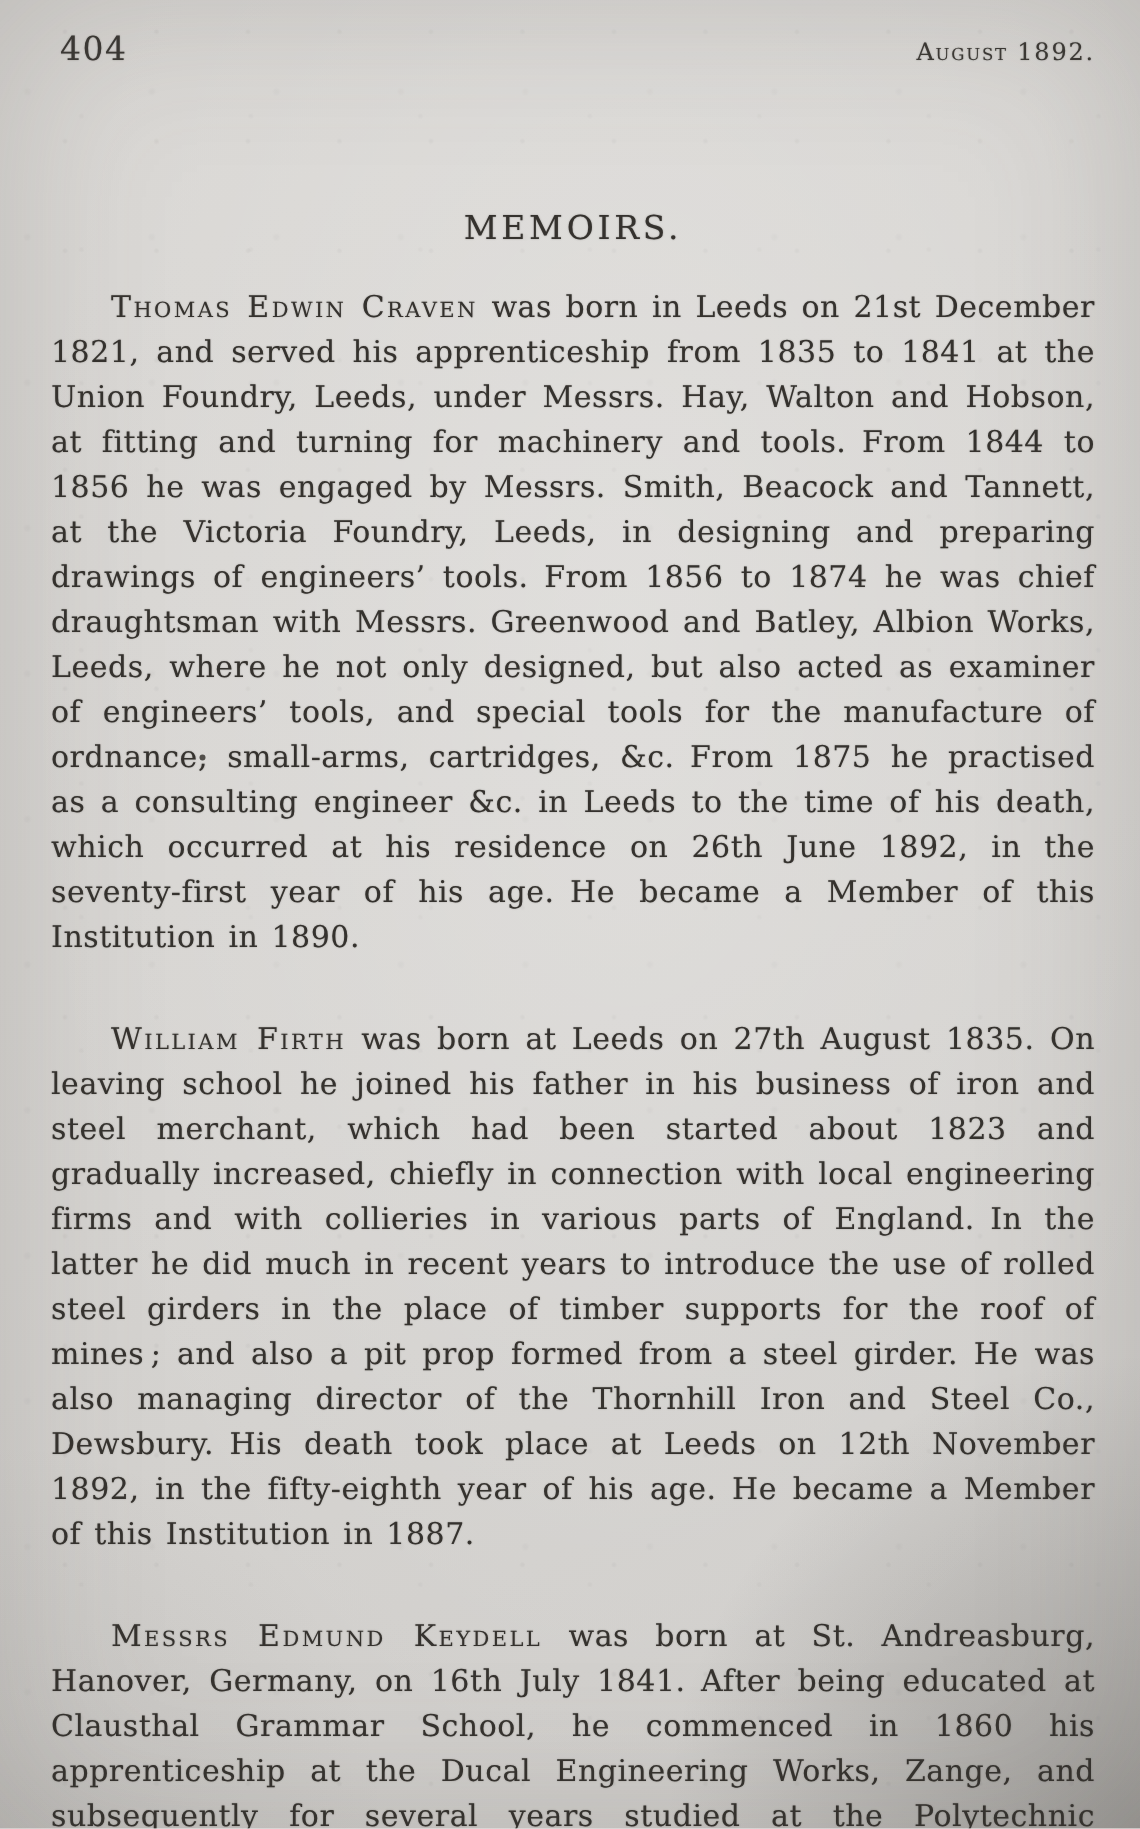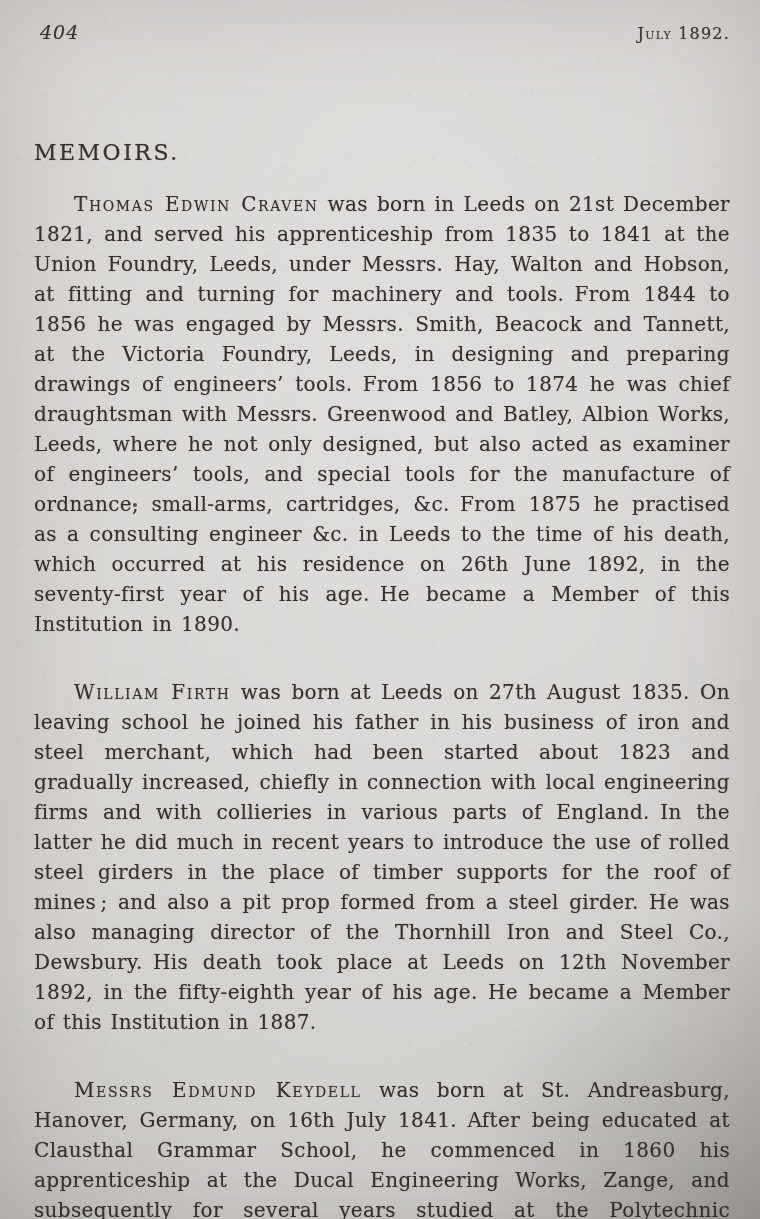--- a/index.html
+++ b/index.html
@@ -40,44 +40,44 @@
     position: absolute;
     top: 21px;
     left: 40px;
     right: 30px;
     display: flex;
     justify-content: space-between;
     align-items: baseline;
   }
 
   .page-number {
-    font-size: 19px;
+    font-size: 22px;
     letter-spacing: 1px;
     color: #3b3834;
     text-shadow: 0 0 1px rgba(52, 49, 45, 0.45);
-    font-style: italic;
   }
 
   .issue-date {
     font-variant: small-caps;
     font-size: 16px;
     letter-spacing: 1.2px;
     color: #3b3834;
     text-shadow: 0 0 1px rgba(52, 49, 45, 0.45);
   }
 
   .content {
     position: absolute;
     top: 0;
     left: 34px;
     right: 30px;
   }
 
   .title {
     margin-top: 140px;
+    text-align: center;
     font-size: 22px;
     font-weight: normal;
     letter-spacing: 2.5px;
     color: #35322e;
     text-shadow: 0 0 1px rgba(52, 49, 45, 0.5);
   }
 
   .memoir {
     margin-top: 24px;
     margin-bottom: 38px;
@@ -110,21 +110,21 @@
     opacity: 0.85;
   }
 </style>
 </head>
 <body>
 
 <div class="page">
 
   <div class="header">
     <span class="page-number">404</span>
-    <span class="issue-date">July 1892.</span>
+    <span class="issue-date">August 1892.</span>
   </div>
 
   <div class="content">
 
     <h1 class="title">MEMOIRS.</h1>
 
     <p class="memoir"><span class="memoir-name">Thomas Edwin Craven</span> <span>was born in Leeds on 21st December 1821, and served his apprenticeship from 1835 to 1841 at the Union Foundry, Leeds, under Messrs. Hay, Walton and Hobson, at fitting and turning for machinery and tools. From 1844 to 1856 he was engaged by Messrs. Smith, Beacock and Tannett, at the Victoria Foundry, Leeds, in designing and preparing drawings of engineers’ tools. From 1856 to 1874 he was chief draughtsman with Messrs. Greenwood and Batley, Albion Works, Leeds, where he not only designed, but also acted as examiner of engineers’ tools, and special tools for the manufacture of ordnance, small-arms, cartridges, &amp;c. From 1875 he practised as a consulting engineer &amp;c. in Leeds to the time of his death, which occurred at his residence on 26th June 1892, in the seventy-first year of his age. He became a Member of this Institution in 1890.</span></p>
 
     <p class="memoir"><span class="memoir-name">William Firth</span> <span>was born at Leeds on 27th August 1835. On leaving school he joined his father in his business of iron and steel merchant, which had been started about 1823 and gradually increased, chiefly in connection with local engineering firms and with collieries in various parts of England. In the latter he did much in recent years to introduce the use of rolled steel girders in the place of timber supports for the roof of mines ; and also a pit prop formed from a steel girder. He was also managing director of the Thornhill Iron and Steel Co., Dewsbury. His death took place at Leeds on 12th November 1892, in the fifty-eighth year of his age. He became a Member of this Institution in 1887.</span></p>
 

